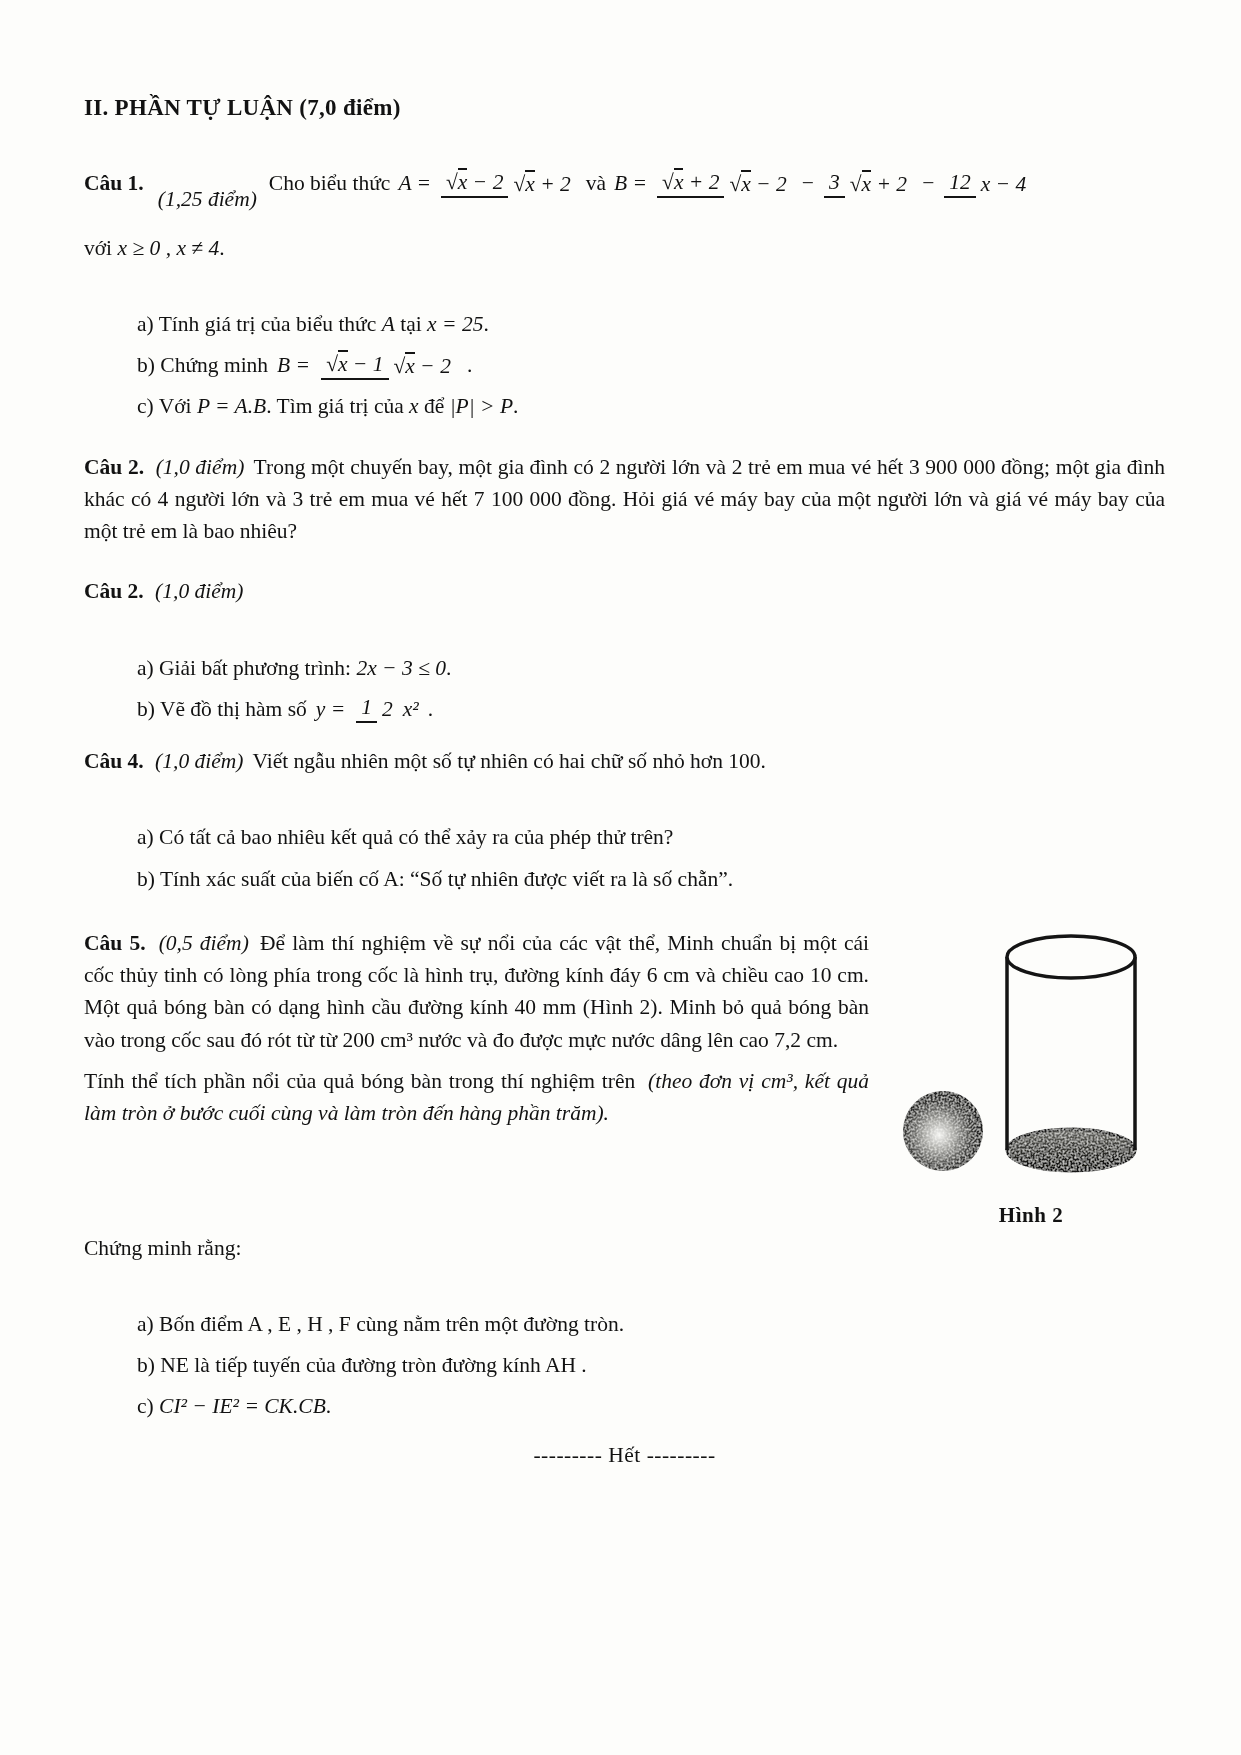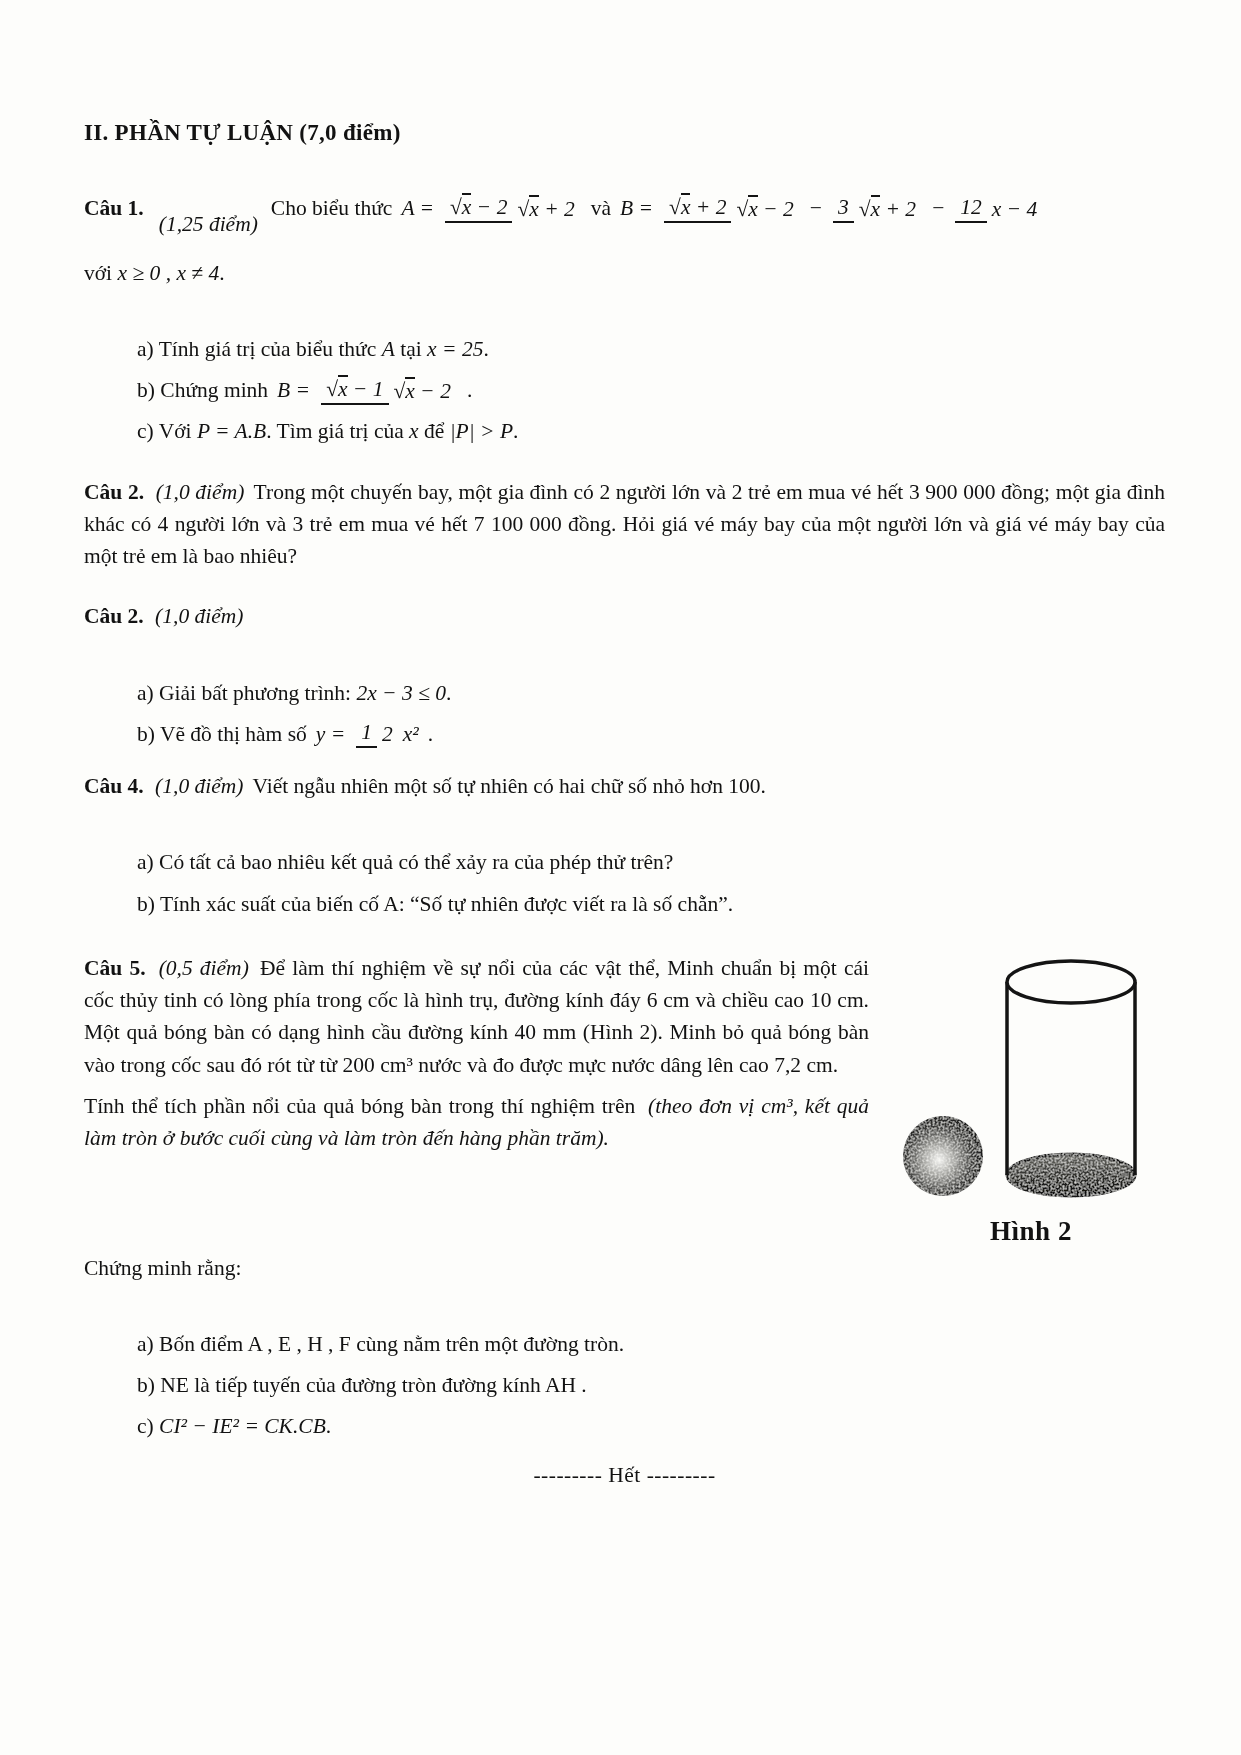--- a/index.html
+++ b/index.html
@@ -5,50 +5,50 @@
   * { margin:0; padding:0; box-sizing:border-box; }
   html,body { width:1241px; height:1755px; }
   body {
     background:#fdfdfb;
     color:#121212;
     font-family:"Liberation Serif","DejaVu Serif",serif;
     font-size:21.5px;
     line-height:1.5;
     overflow:hidden;
   }
-  .page { width:1241px; height:1755px; padding:116px 76px 0 84px; position:relative; }
+  .page { width:1241px; height:1755px; padding:91px 76px 0 84px; position:relative; }
 
   .title { font-size:23px; font-weight:bold; letter-spacing:.3px; }
 
   .qlabel { font-weight:bold; }
   .qpoints { font-style:italic; padding:0 4px 0 6px;margin-top:32px; }
   .math { font-style:italic; }
 
   .row { display:flex; align-items:center; flex-wrap:wrap; column-gap:9px; }
-  .cau1-row { margin-top:16px; min-height:84px; }
+  .cau1-row { margin-top:16px; min-height:84px;gap:8px; }
 
   .frac { display:inline-flex; flex-direction:row; align-items:center; text-align:right;
           font-style:italic; line-height:1.22; margin:0 2px; }
   .frac .num { display:block; padding:0 5px 1px; border-bottom:2px solid #141414; }
   .frac .den { display:block; padding:1px 5px 0; }
   .vin { border-top:2px solid #141414; }
 
   .cond { margin-top:6px; }
   .sub { margin-left:53px;margin-top:44px; }
   .item { margin-top:9px; }
   .item-row { display:flex; align-items:center; flex-wrap:wrap; column-gap:9px; }
 
   .para { text-align:justify; }
   .mt-lg { margin-top:28px; }
   .mt-md { margin-top:20px; }
   .mt-sm { margin-top:9px; }
 
   .cau5-wrap { margin-top:32px; }
   .figure { float:right; width:268px; margin:2px 0 0 28px; text-align:center; }
-  .fig-caption { font-weight:bold; font-size:27px; letter-spacing:.5px; }
+  .fig-caption { font-weight:bold; margin-top:14px; font-size:21px; letter-spacing:.5px; }
 
   .cau6-wrap { clear:both; margin-top:26px; }
 
   .footer { text-align:center; margin-top:16px; letter-spacing:.5px; }
 </style>
 </head>
 <body>
 
 <div class="page">
 

